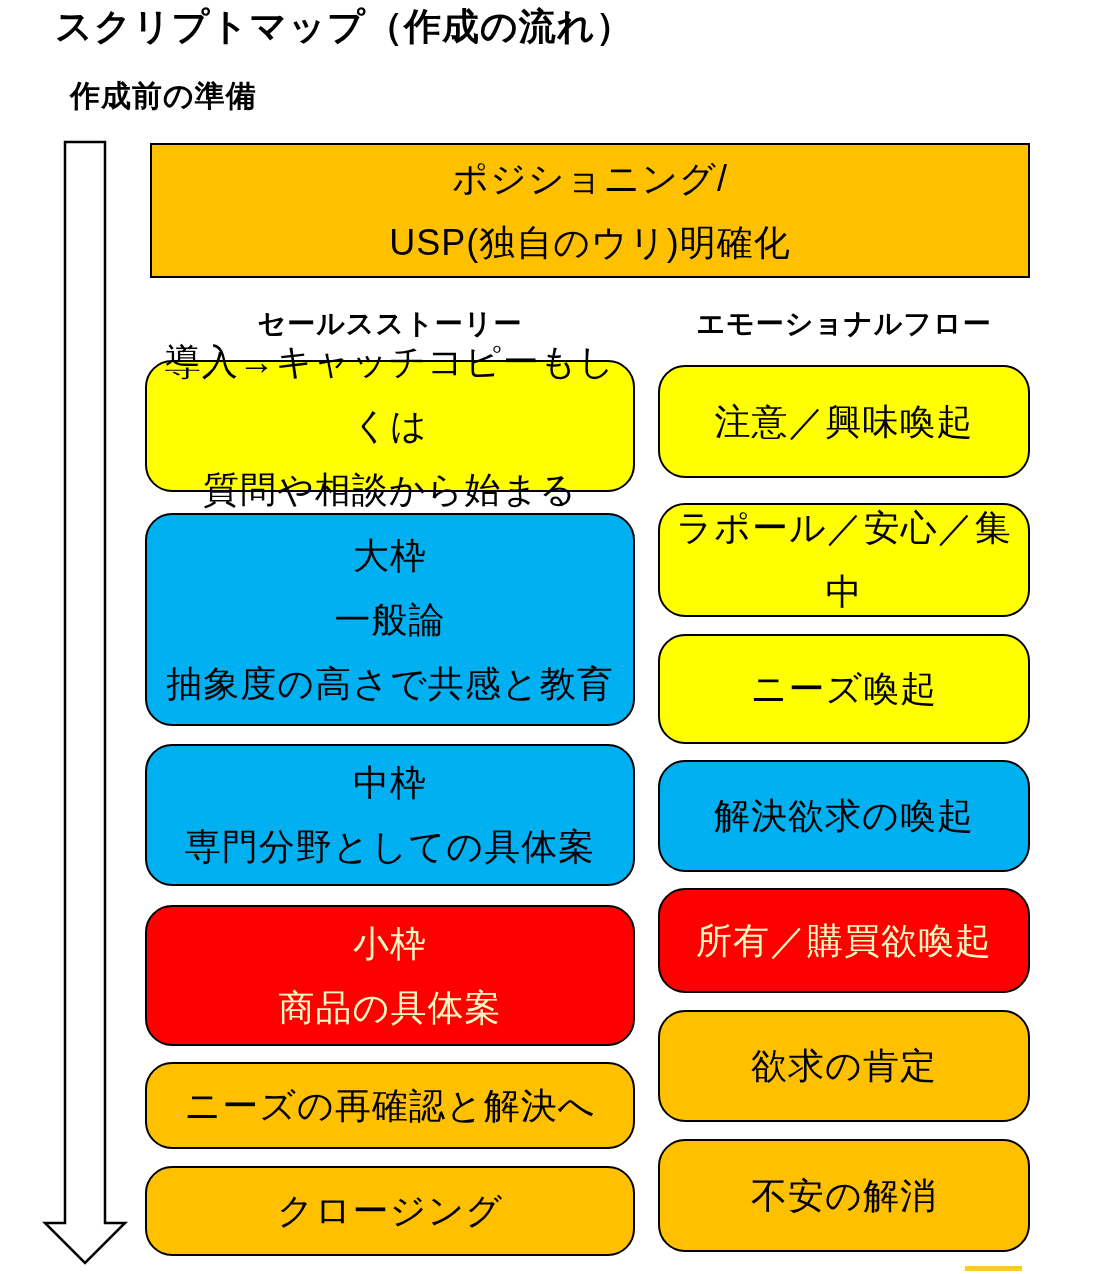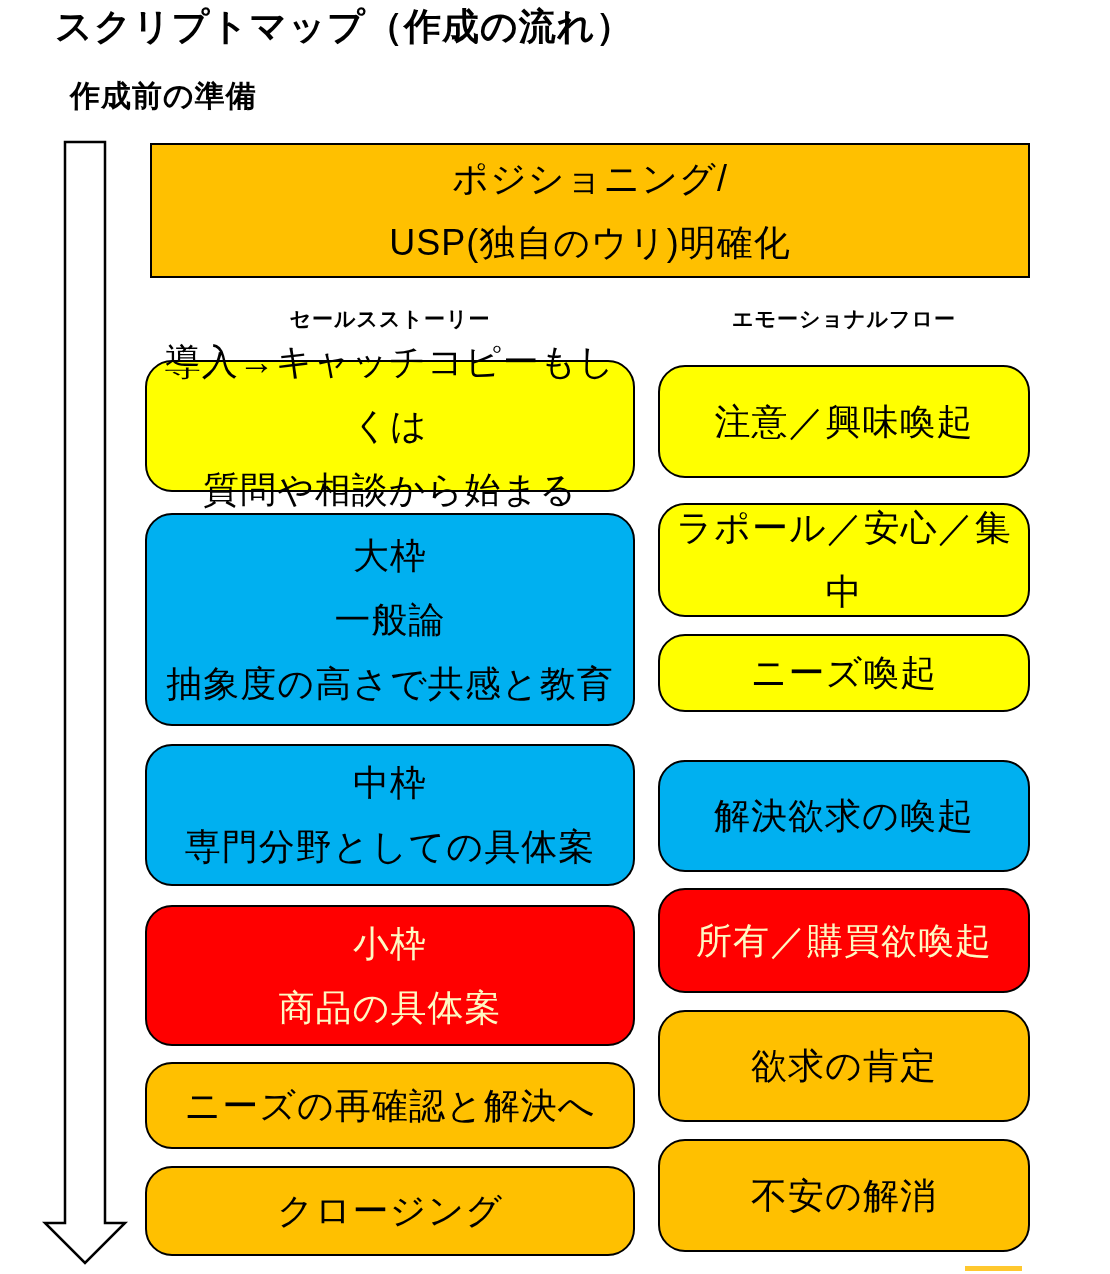--- a/index.html
+++ b/index.html
@@ -17,21 +17,21 @@
     white-space:nowrap;
     margin-left:48px;
   }
   .page-subtitle{
     position:absolute;left:70px;top:76px;
     font-size:30px;font-weight:600;letter-spacing:1px;
     white-space:nowrap;
   }
   .col-header{
     position:absolute;top:305px;
-    font-size:21px;font-weight:600;letter-spacing:1px;
+    font-size:28px;font-weight:600;letter-spacing:1px;
     text-align:center;
   }
   .col-header.left{left:145px;width:490px;}
   .col-header.right{left:658px;width:372px;}
   .box{
     position:absolute;
     border:2.5px solid #000;
     box-sizing:border-box;
     display:flex;align-items:center;justify-content:center;
     text-align:center;
@@ -97,21 +97,21 @@
   <div class="box rounded c-orange" style="left:145px;top:1166px;width:490px;height:90px;">
     <span class="box-text">クロージング</span>
   </div>
 
   <div class="box rounded c-yellow" style="left:658px;top:365px;width:372px;height:113px;">
     <span class="box-text">注意／興味喚起</span>
   </div>
   <div class="box rounded c-yellow" style="left:658px;top:503px;width:372px;height:114px;">
     <span class="box-text">ラポール／安心／集中</span>
   </div>
-  <div class="box rounded c-yellow" style="left:658px;top:634px;width:372px;height:78px;">
+  <div class="box rounded c-yellow" style="left:658px;top:634px;width:372px;height:110px;">
     <span class="box-text">ニーズ喚起</span>
   </div>
   <div class="box rounded c-blue" style="left:658px;top:760px;width:372px;height:112px;">
     <span class="box-text">解決欲求の喚起</span>
   </div>
   <div class="box rounded c-red t-white" style="left:658px;top:888px;width:372px;height:105px;">
     <span class="box-text">所有／購買欲喚起</span>
   </div>
   <div class="box rounded c-orange" style="left:658px;top:1010px;width:372px;height:112px;">
     <span class="box-text">欲求の肯定</span>

